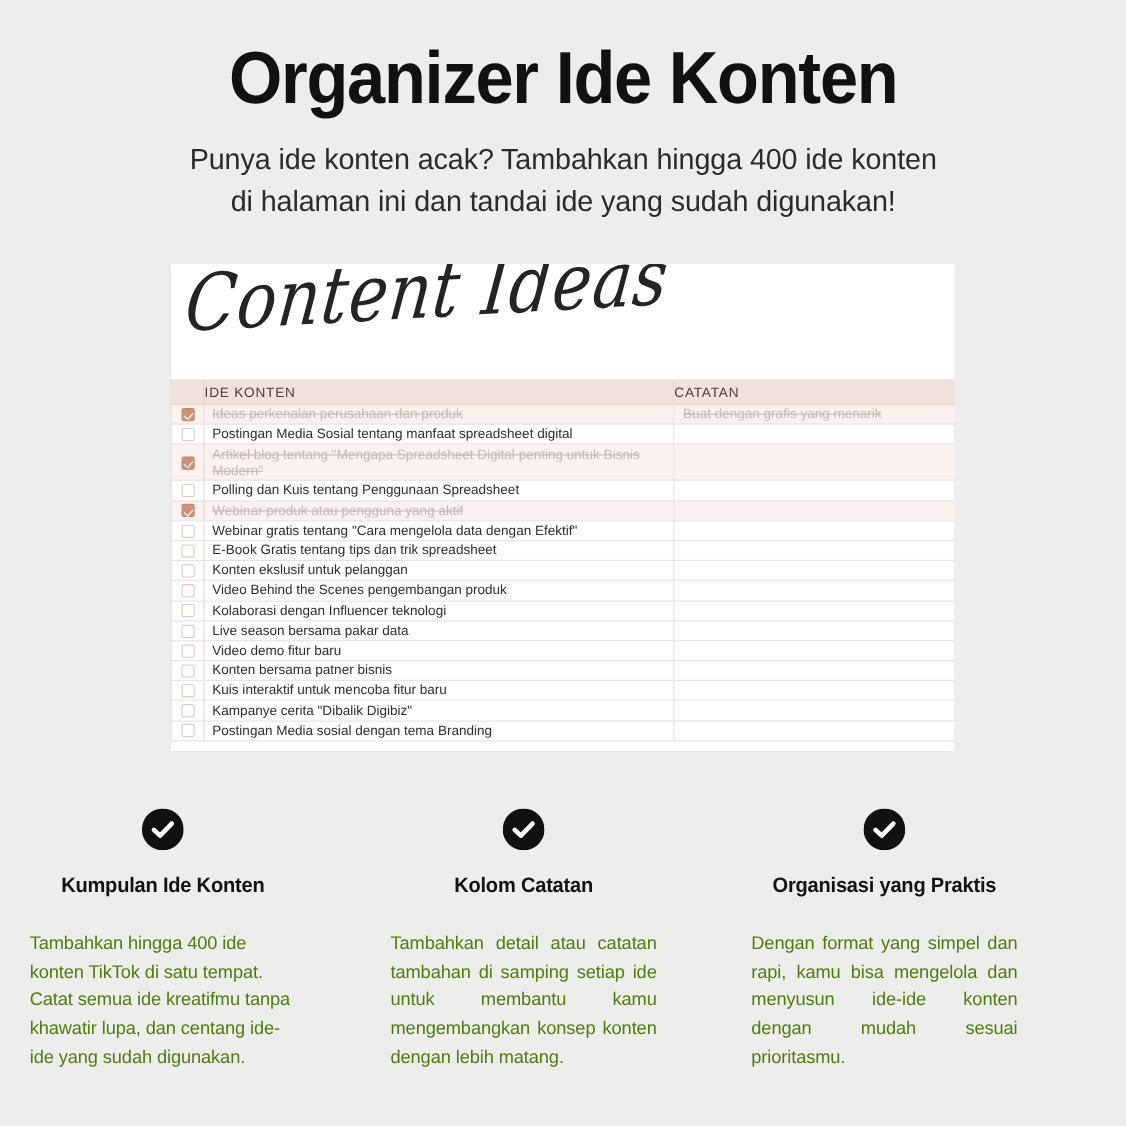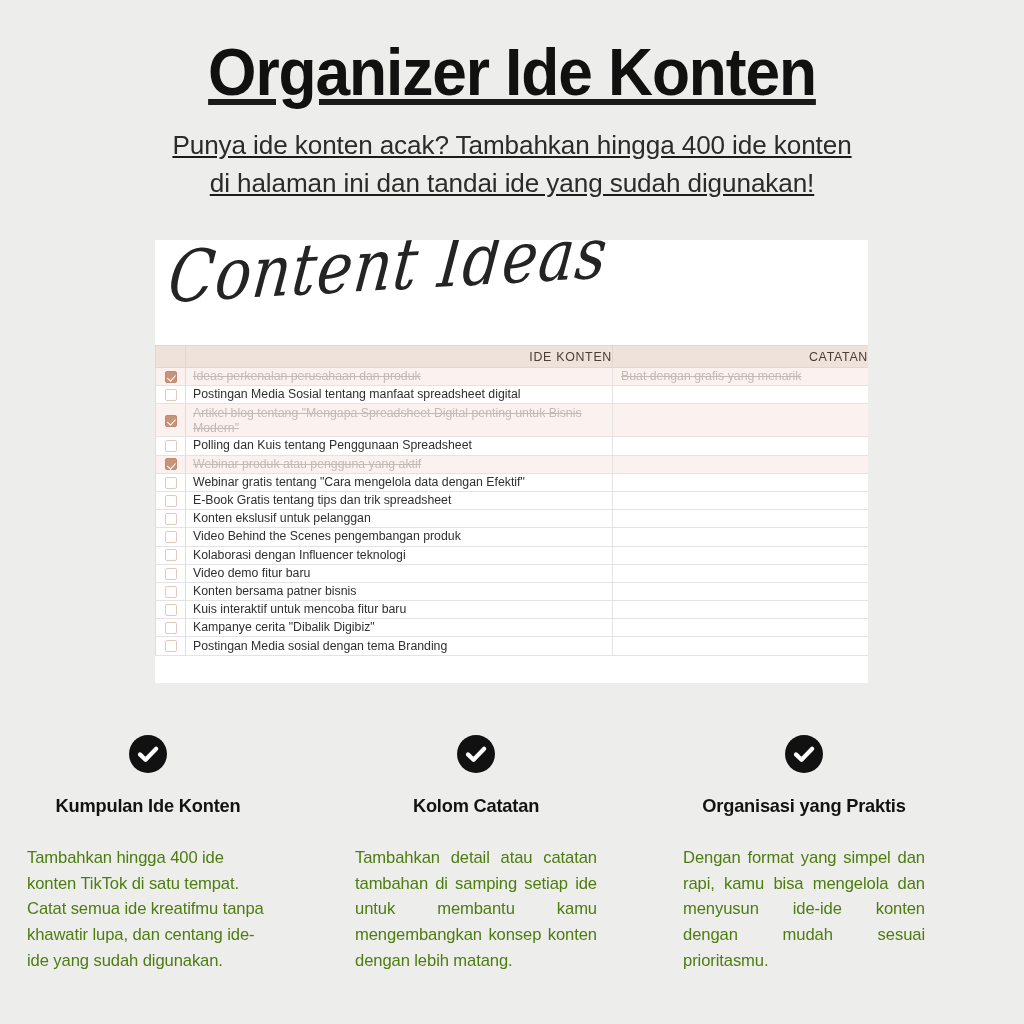--- a/index.html
+++ b/index.html
@@ -14,21 +14,20 @@
     background: #ededec;
     font-family: "Liberation Sans", sans-serif;
     color: #1b1b1b;
     position: relative;
   }
 
   
   .header {
     padding-top: 38px;
     text-align: center;
-    text-decoration: underline;
   }
 
   .page-title {
     font-family: "Liberation Sans Narrow", "Liberation Sans", sans-serif;
     font-size: 67px;
     font-weight: bold;
     letter-spacing: -1.2px;
     line-height: 1.0;
     color: #111111;
     transform: scaleX(0.93);
@@ -91,21 +90,21 @@
   table.sheet col.c-check { width: 30px; }
   table.sheet col.c-idea  { width: 427px; }
   table.sheet col.c-note  { width: 256px; }
 
   table.sheet th {
     background: #efe2da;
     color: #4a4038;
     font-weight: 400;
     font-size: 12.4px;
     letter-spacing: 0.7px;
-    text-align: right;
+    text-align: left;
     height: 22px;
     padding: 0;
     border: 1px solid #e4d6cd;
   }
   table.sheet th.h-check { border-right: 1px solid #e4d6cd; }
 
   table.sheet td {
     border: 1px solid #e3e3e3;
     padding: 0 0 0 7px;
     height: 18.2px;
@@ -271,20 +270,25 @@
             <td class="idea-cell"><span>Video Behind the Scenes pengembangan produk</span></td>
             <td class="note-cell"><span></span></td>
           </tr>
           <tr>
             <td class="cb-cell"><span class="cb"></span></td>
             <td class="idea-cell"><span>Kolaborasi dengan Influencer teknologi</span></td>
             <td class="note-cell"><span></span></td>
           </tr>
           <tr>
             <td class="cb-cell"><span class="cb"></span></td>
+            <td class="idea-cell"><span>Live season bersama pakar data</span></td>
+            <td class="note-cell"><span></span></td>
+          </tr>
+          <tr>
+            <td class="cb-cell"><span class="cb"></span></td>
             <td class="idea-cell"><span>Video demo fitur baru</span></td>
             <td class="note-cell"><span></span></td>
           </tr>
           <tr>
             <td class="cb-cell"><span class="cb"></span></td>
             <td class="idea-cell"><span>Konten bersama patner bisnis</span></td>
             <td class="note-cell"><span></span></td>
           </tr>
           <tr>
             <td class="cb-cell"><span class="cb"></span></td>

